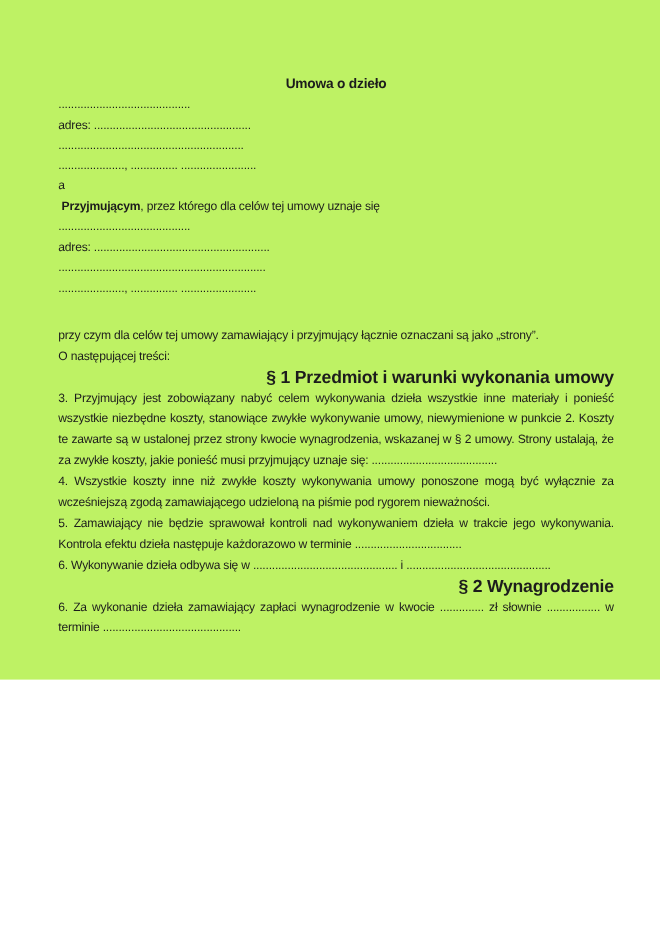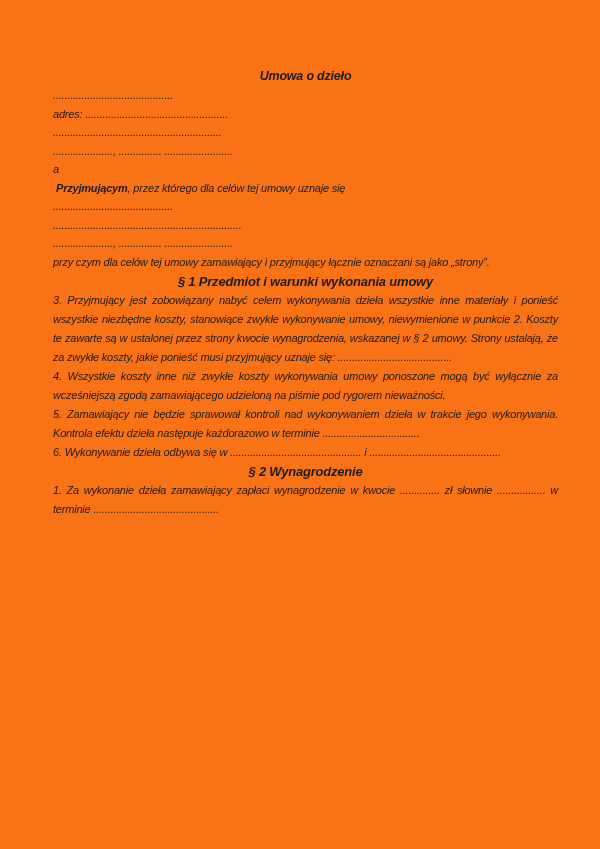--- a/index.html
+++ b/index.html
@@ -3,59 +3,58 @@
 <meta charset="utf-8">
 <style>
   html, body {
     margin: 0;
     padding: 0;
     background: #ffffff;
   }
   .page {
     position: relative;
     width: 600px;
-    height: 849px;
+    height: 618px;
     margin: 0 auto;
-    background: #f97316;
+    background: #bef264;
     box-sizing: border-box;
     padding: 67px 42px 0 53px;
     font-family: "Liberation Sans", sans-serif;
     font-size: 11px;
     line-height: 19px;
     letter-spacing: -0.2px;
     color: #1c1c1c;
     overflow: hidden;
-    font-style: italic;
   }
   .page p, .page h1, .page h2 { margin: 0; }
 
   .title {
     font-size: 12.5px;
     font-weight: bold;
     text-align: center;
     line-height: 19px;
     margin-bottom: 21px;
   }
   .intro {
     font-weight: bold;
     margin-bottom: 13px;
   }
   .party p { line-height: 18.5px; }
   .connector { line-height: 18.5px; }
-  .party2 { }
+  .party2 { margin-bottom: 25px; }
   .party2 .lead { padding-left: 3px; }
   .bold { font-weight: bold; }
 
   .joint   { margin-bottom: 12px; }
   .cintro  { margin-bottom: 8px; }
 
   .sec-heading {
-    font-size: 13px;
+    font-size: 16px;
     font-weight: bold;
-    text-align: center;
+    text-align: right;
     line-height: 19px;
     margin-bottom: 10px;
   }
   .just { text-align: justify; }
 
   .mb2  { margin-bottom: 2px; }
   .mb4  { margin-bottom: 4px; }
   .mb6  { margin-bottom: 6px; }
   .mb8  { margin-bottom: 8px; }
   .mb9  { margin-bottom: 9px; }
@@ -74,31 +73,33 @@
     <p>adres: ..................................................</p>
     <p>...........................................................</p>
     <p>....................., ............... ........................</p>
   </div>
 
   <p class="connector">a</p>
 
   <div class="party party2">
     <p class="lead"><span class="bold">Przyjmującym</span><span>, przez którego dla celów tej umowy uznaje się</span></p>
     <p>..........................................</p>
+    <p>adres: ........................................................</p>
     <p>..................................................................</p>
     <p>....................., ............... ........................</p>
   </div>
 
   <p class="joint">przy czym dla celów tej umowy zamawiający i przyjmujący łącznie oznaczani są jako „strony”.</p>
 
+  <p class="cintro">O następującej treści:</p>
 
   <h2 class="sec-heading">§ 1 Przedmiot i warunki wykonania umowy</h2>
 
   <p class="just mb2">3. Przyjmujący jest zobowiązany nabyć celem wykonywania dzieła wszystkie inne materiały i ponieść wszystkie niezbędne koszty, stanowiące zwykłe wykonywanie umowy, niewymienione w punkcie 2. Koszty te zawarte są w ustalonej przez strony kwocie wynagrodzenia, wskazanej w § 2 umowy. Strony ustalają, że za zwykłe koszty, jakie ponieść musi przyjmujący uznaje się: ........................................</p>
   <p class="just mb6">4. Wszystkie koszty inne niż zwykłe koszty wykonywania umowy ponoszone mogą być wyłącznie za wcześniejszą zgodą zamawiającego udzieloną na piśmie pod rygorem nieważności.</p>
   <p class="just mb9">5. Zamawiający nie będzie sprawował kontroli nad wykonywaniem dzieła w trakcie jego wykonywania. Kontrola efektu dzieła następuje każdorazowo w terminie ..................................</p>
   <p class="just mb10">6. Wykonywanie dzieła odbywa się w .............................................. i ..............................................</p>
 
   <h2 class="sec-heading">§ 2 Wynagrodzenie</h2>
 
-  <p class="just">1. Za wykonanie dzieła zamawiający zapłaci wynagrodzenie w kwocie .............. zł słownie ................. w terminie ............................................</p>
+  <p class="just">6. Za wykonanie dzieła zamawiający zapłaci wynagrodzenie w kwocie .............. zł słownie ................. w terminie ............................................</p>
 
 </div>
 
 </body></html>

